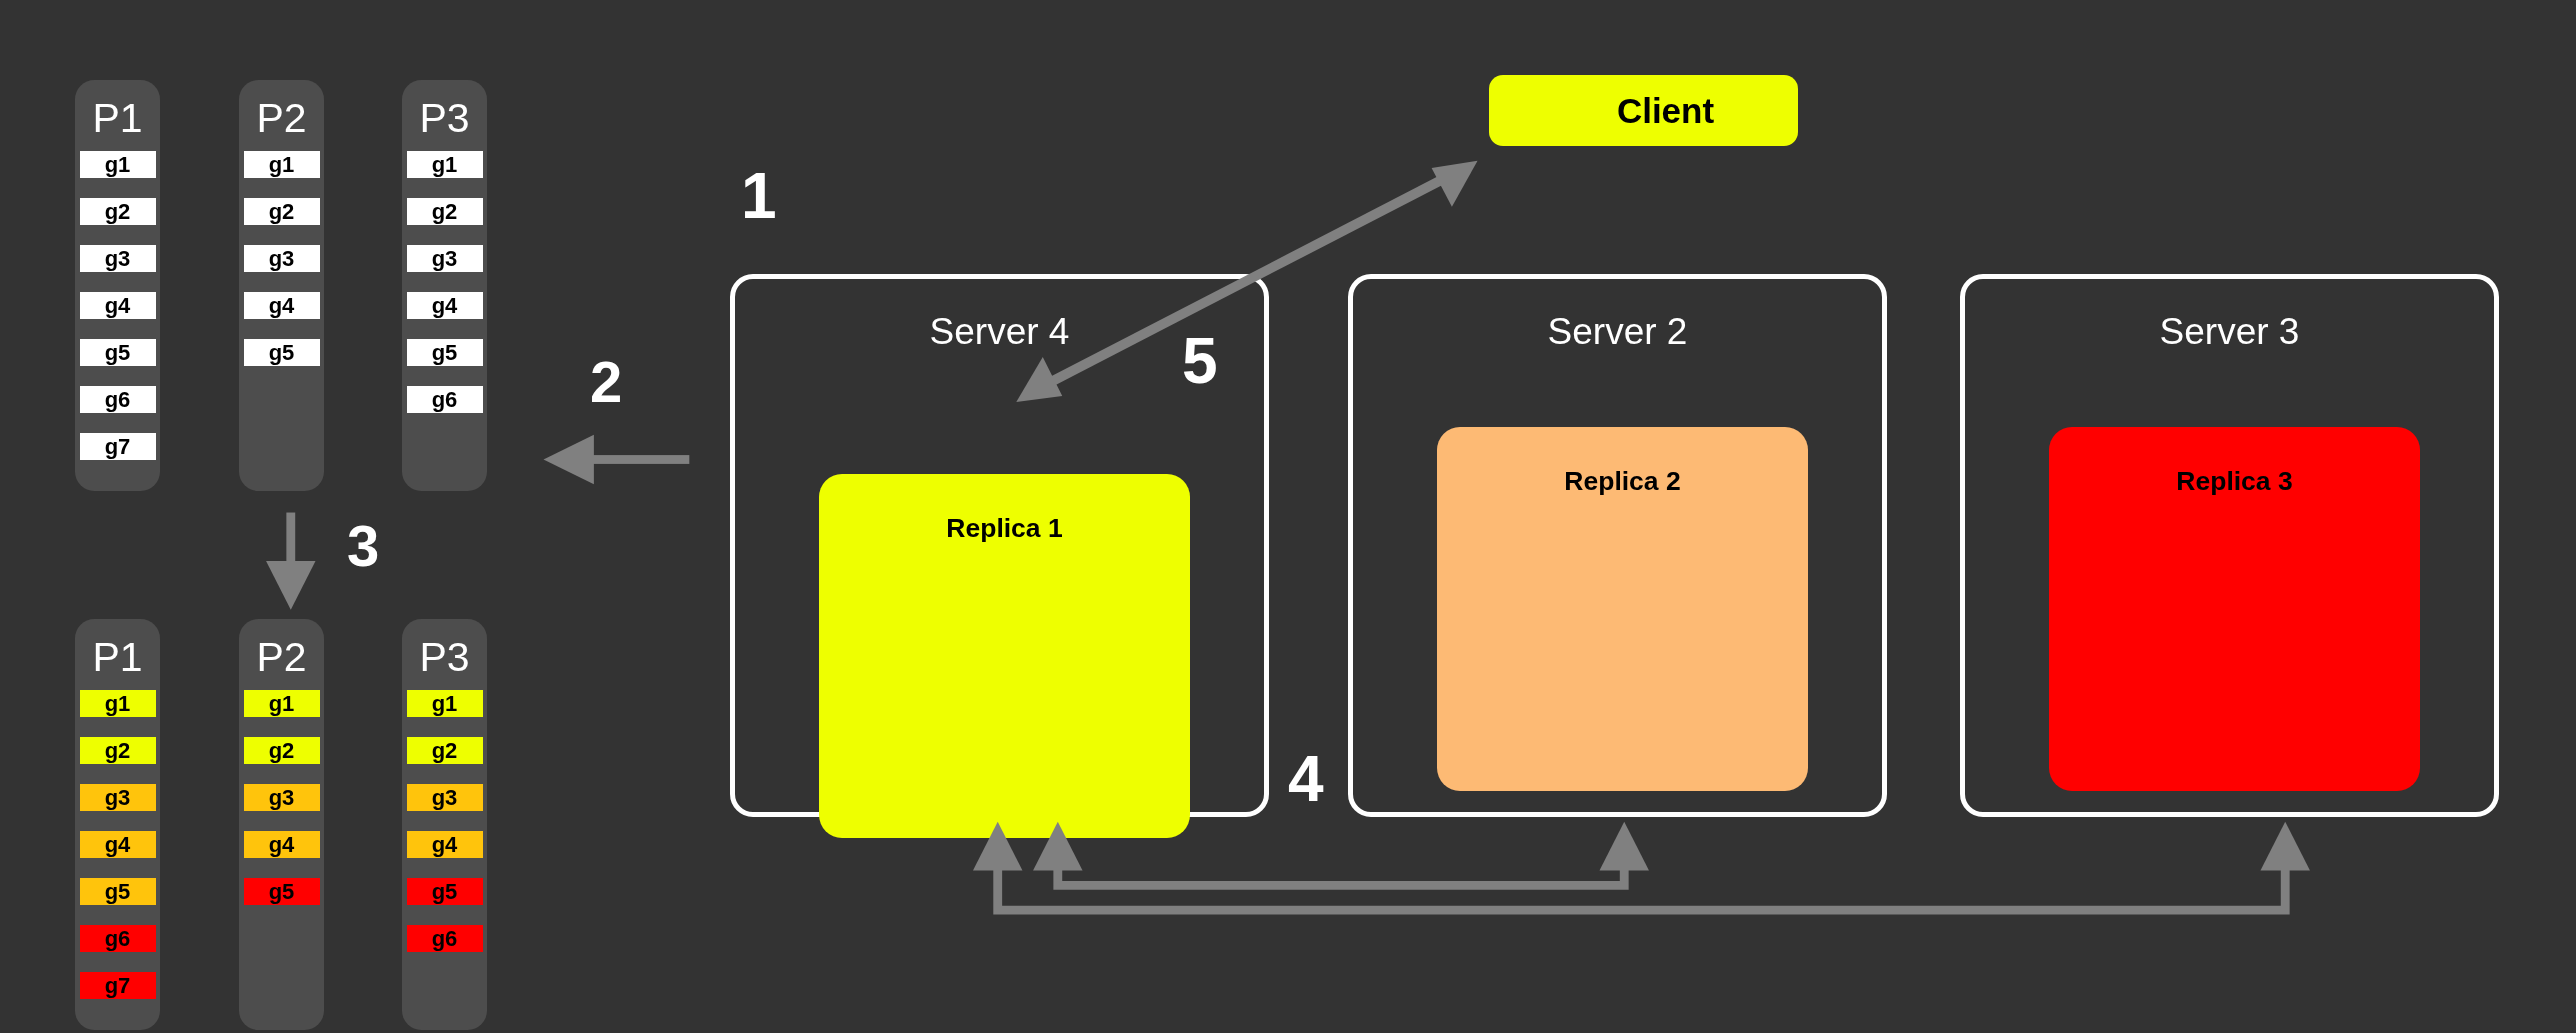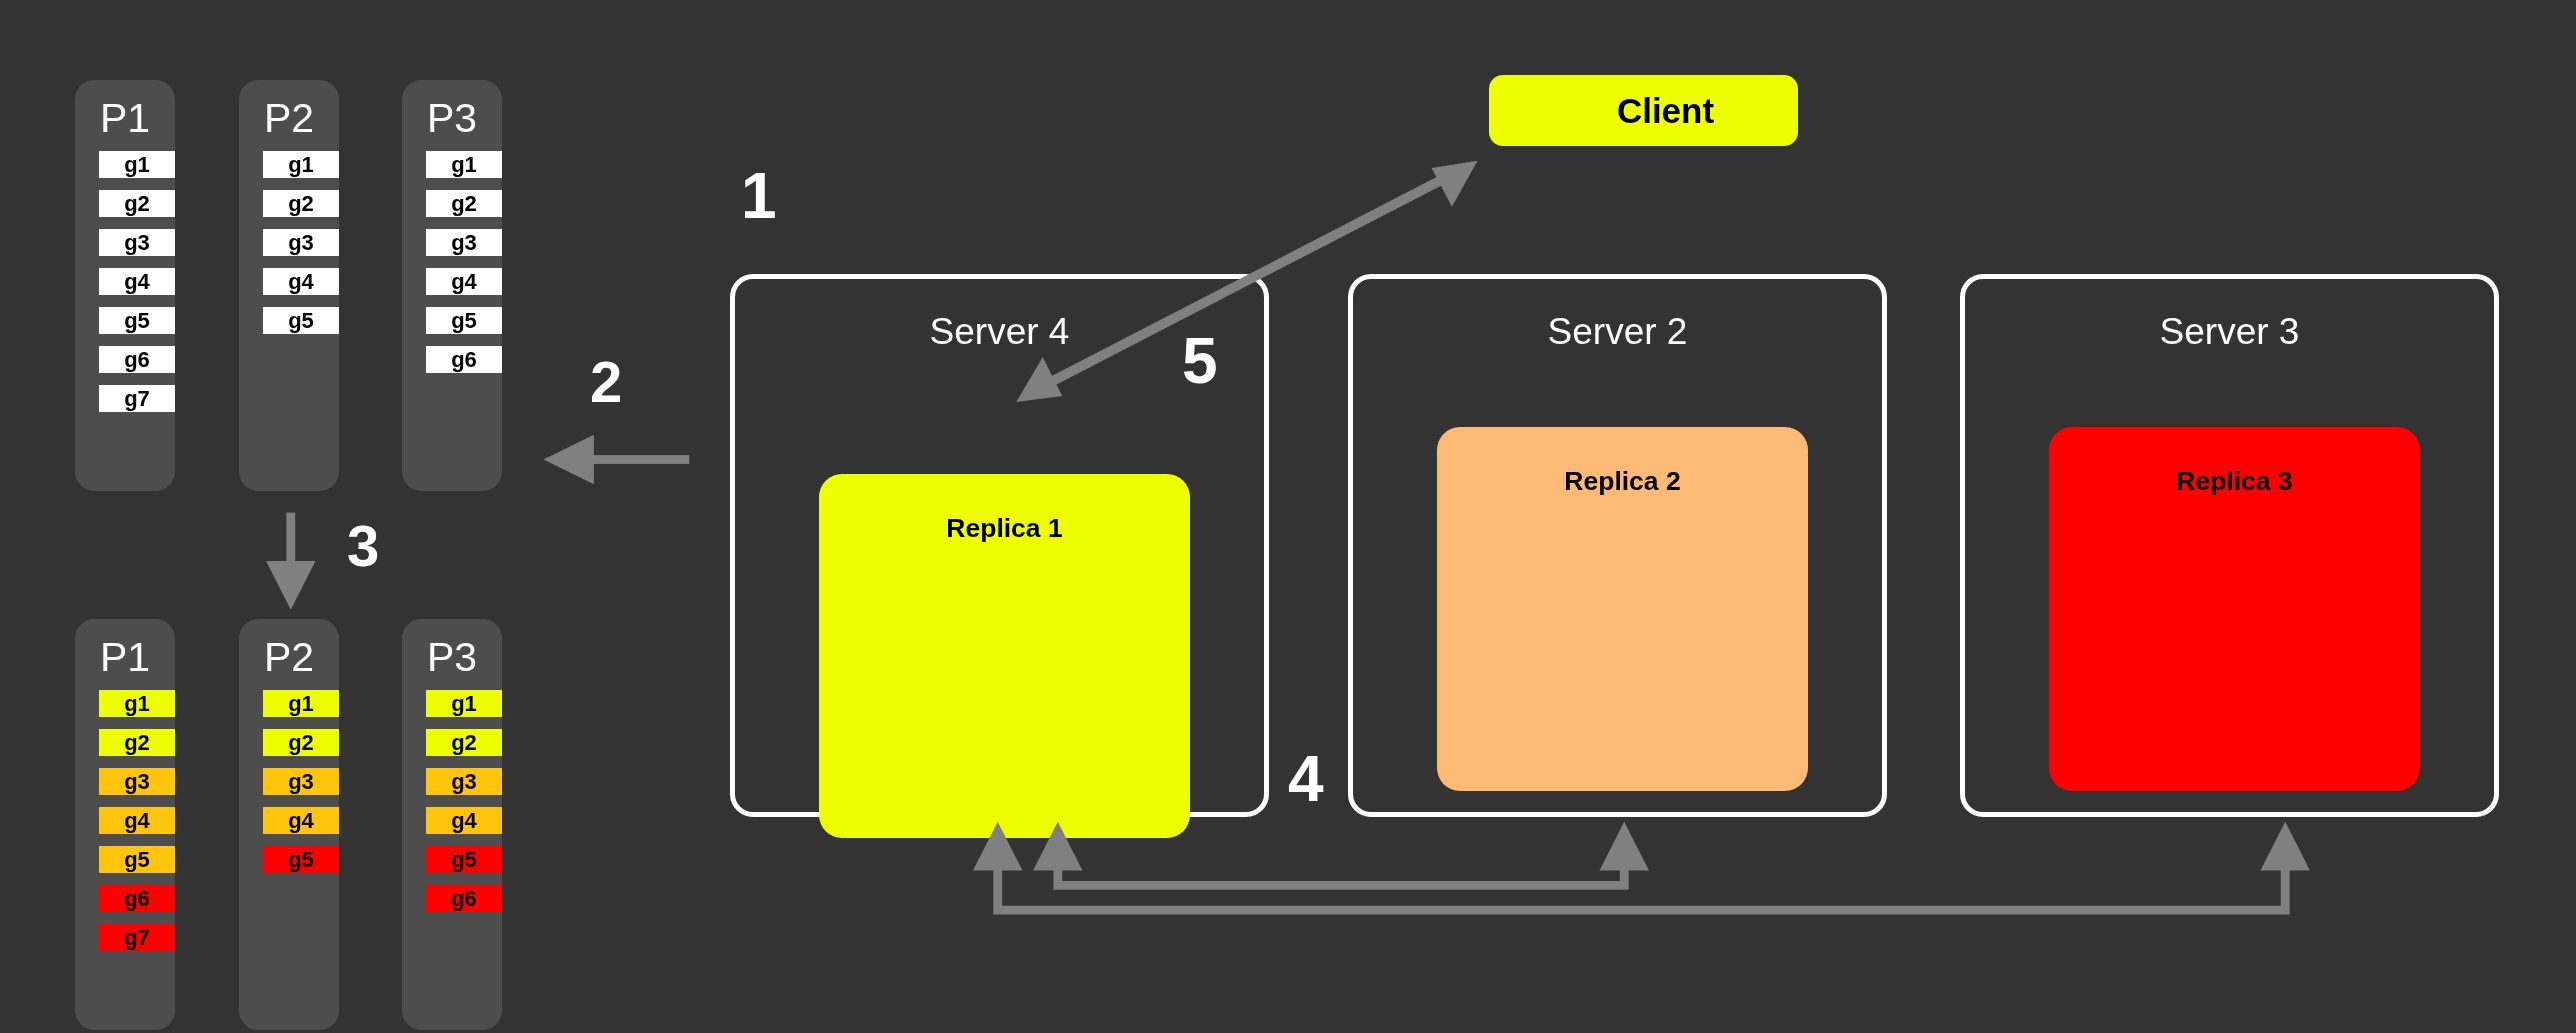--- a/index.html
+++ b/index.html
@@ -25,37 +25,37 @@
 
   
   .pcol {
     position: absolute;
     background: #4d4d4d;
     border-radius: 19.4px;
     box-sizing: border-box;
     display: flex;
     flex-direction: column;
     align-items: center;
-    width: 100px;
+    width: 85px;
   }
   .pcol .ptitle {
     color: #ffffff;
     font-size: 41px;
     font-weight: 400;
     line-height: 1;
     margin-top: 17.7px;
     margin-bottom: 12.4px;
     letter-spacing: 0px;
     user-select: none;
   }
   .pcol .cells {
     display: flex;
     flex-direction: column;
-    align-items: flex-end;
-    gap: 12px;
+    align-items: center;
+    gap: 20px;
     width: 100%;
   }
   .cell {
     width: 76px;
     height: 27px;
     display: flex;
     align-items: center;
     justify-content: center;
     color: #000000;
     font-size: 22px;

